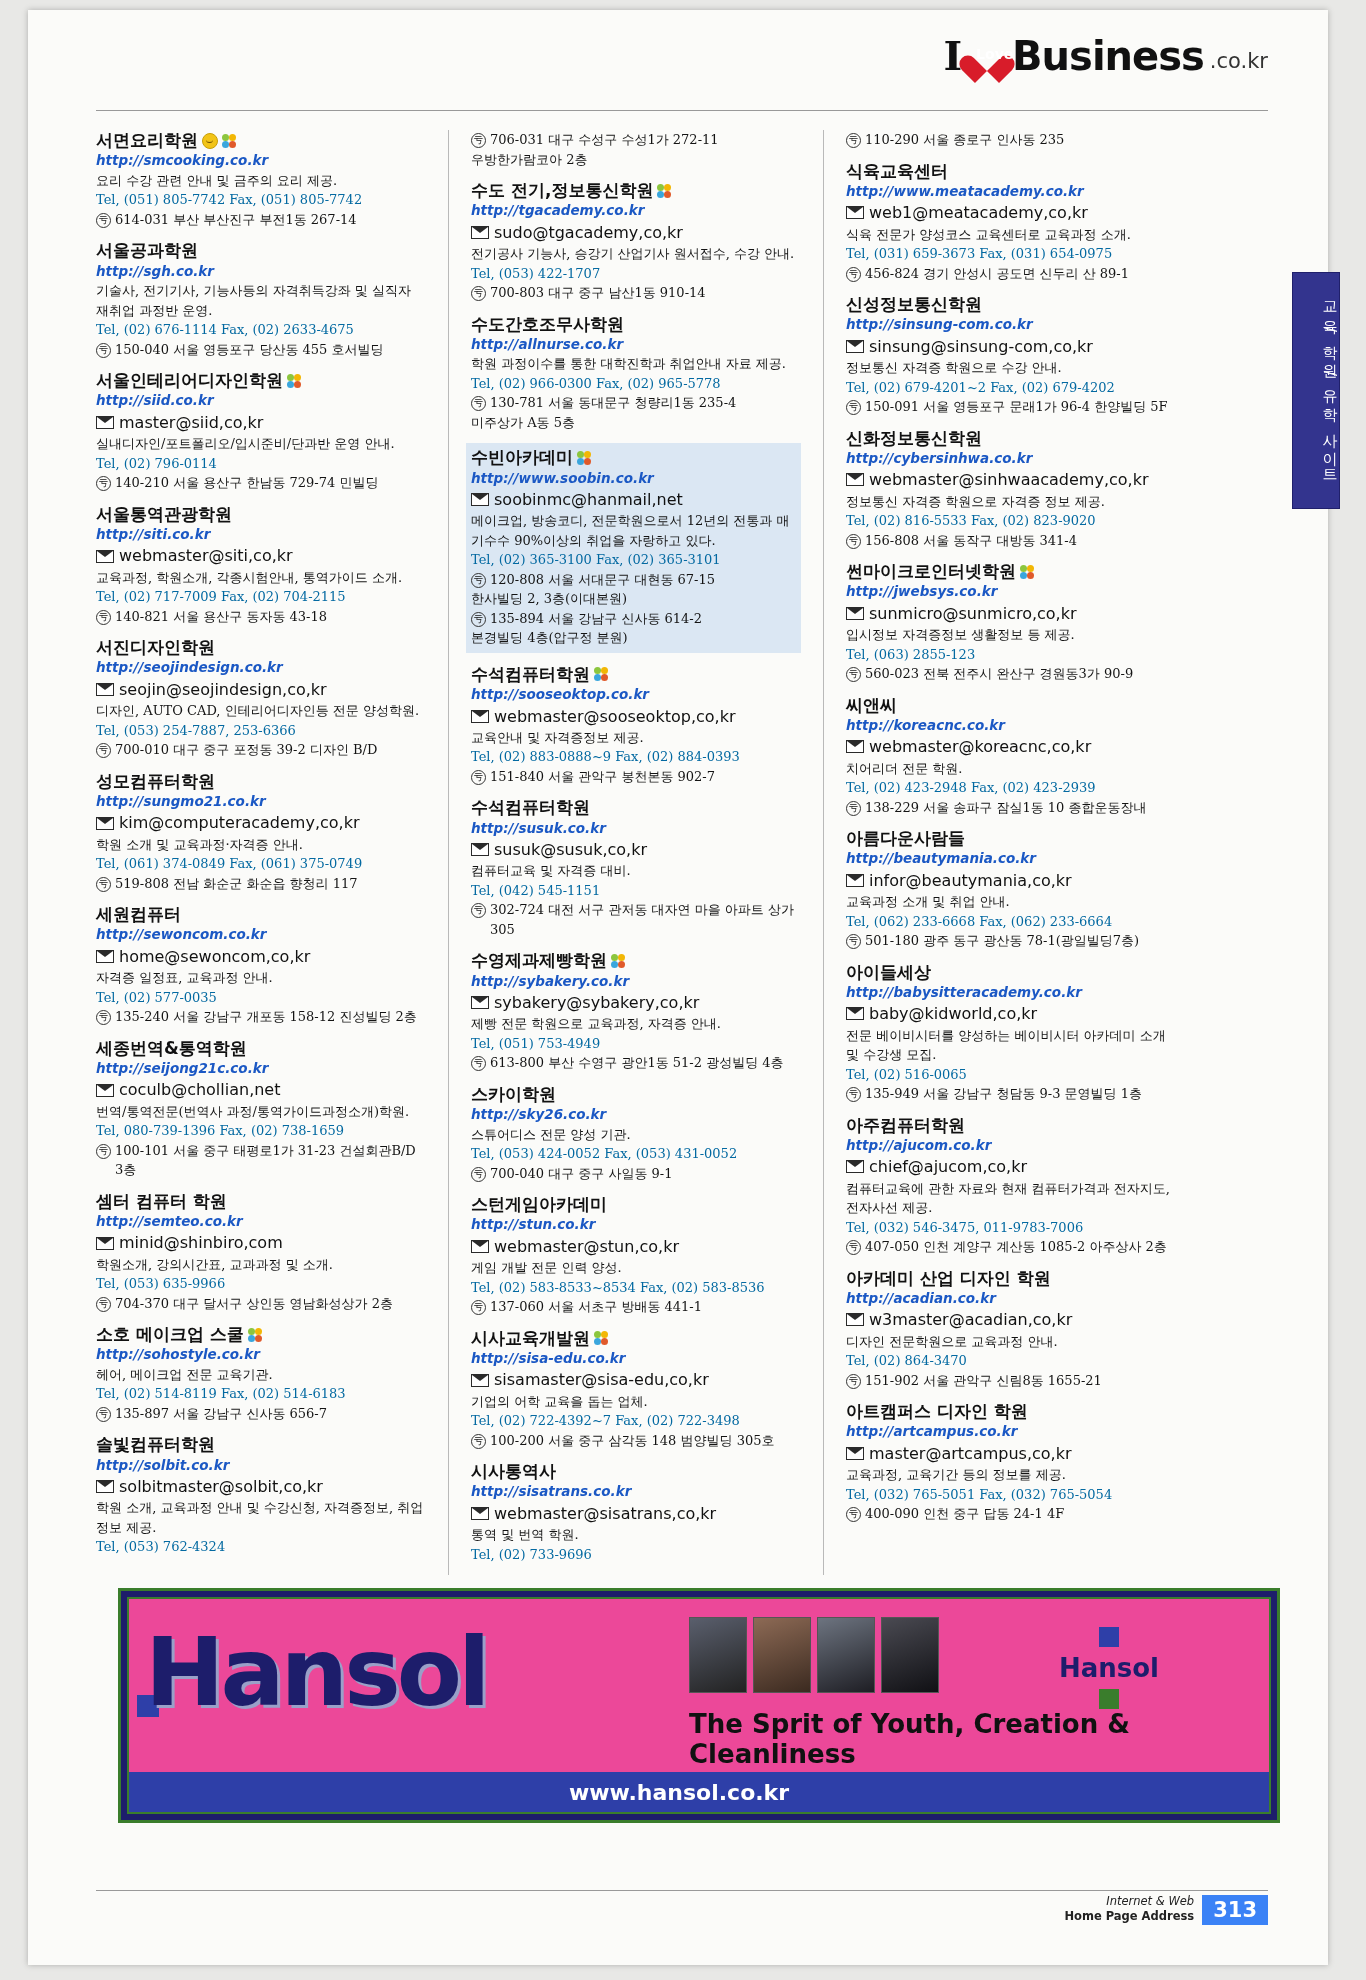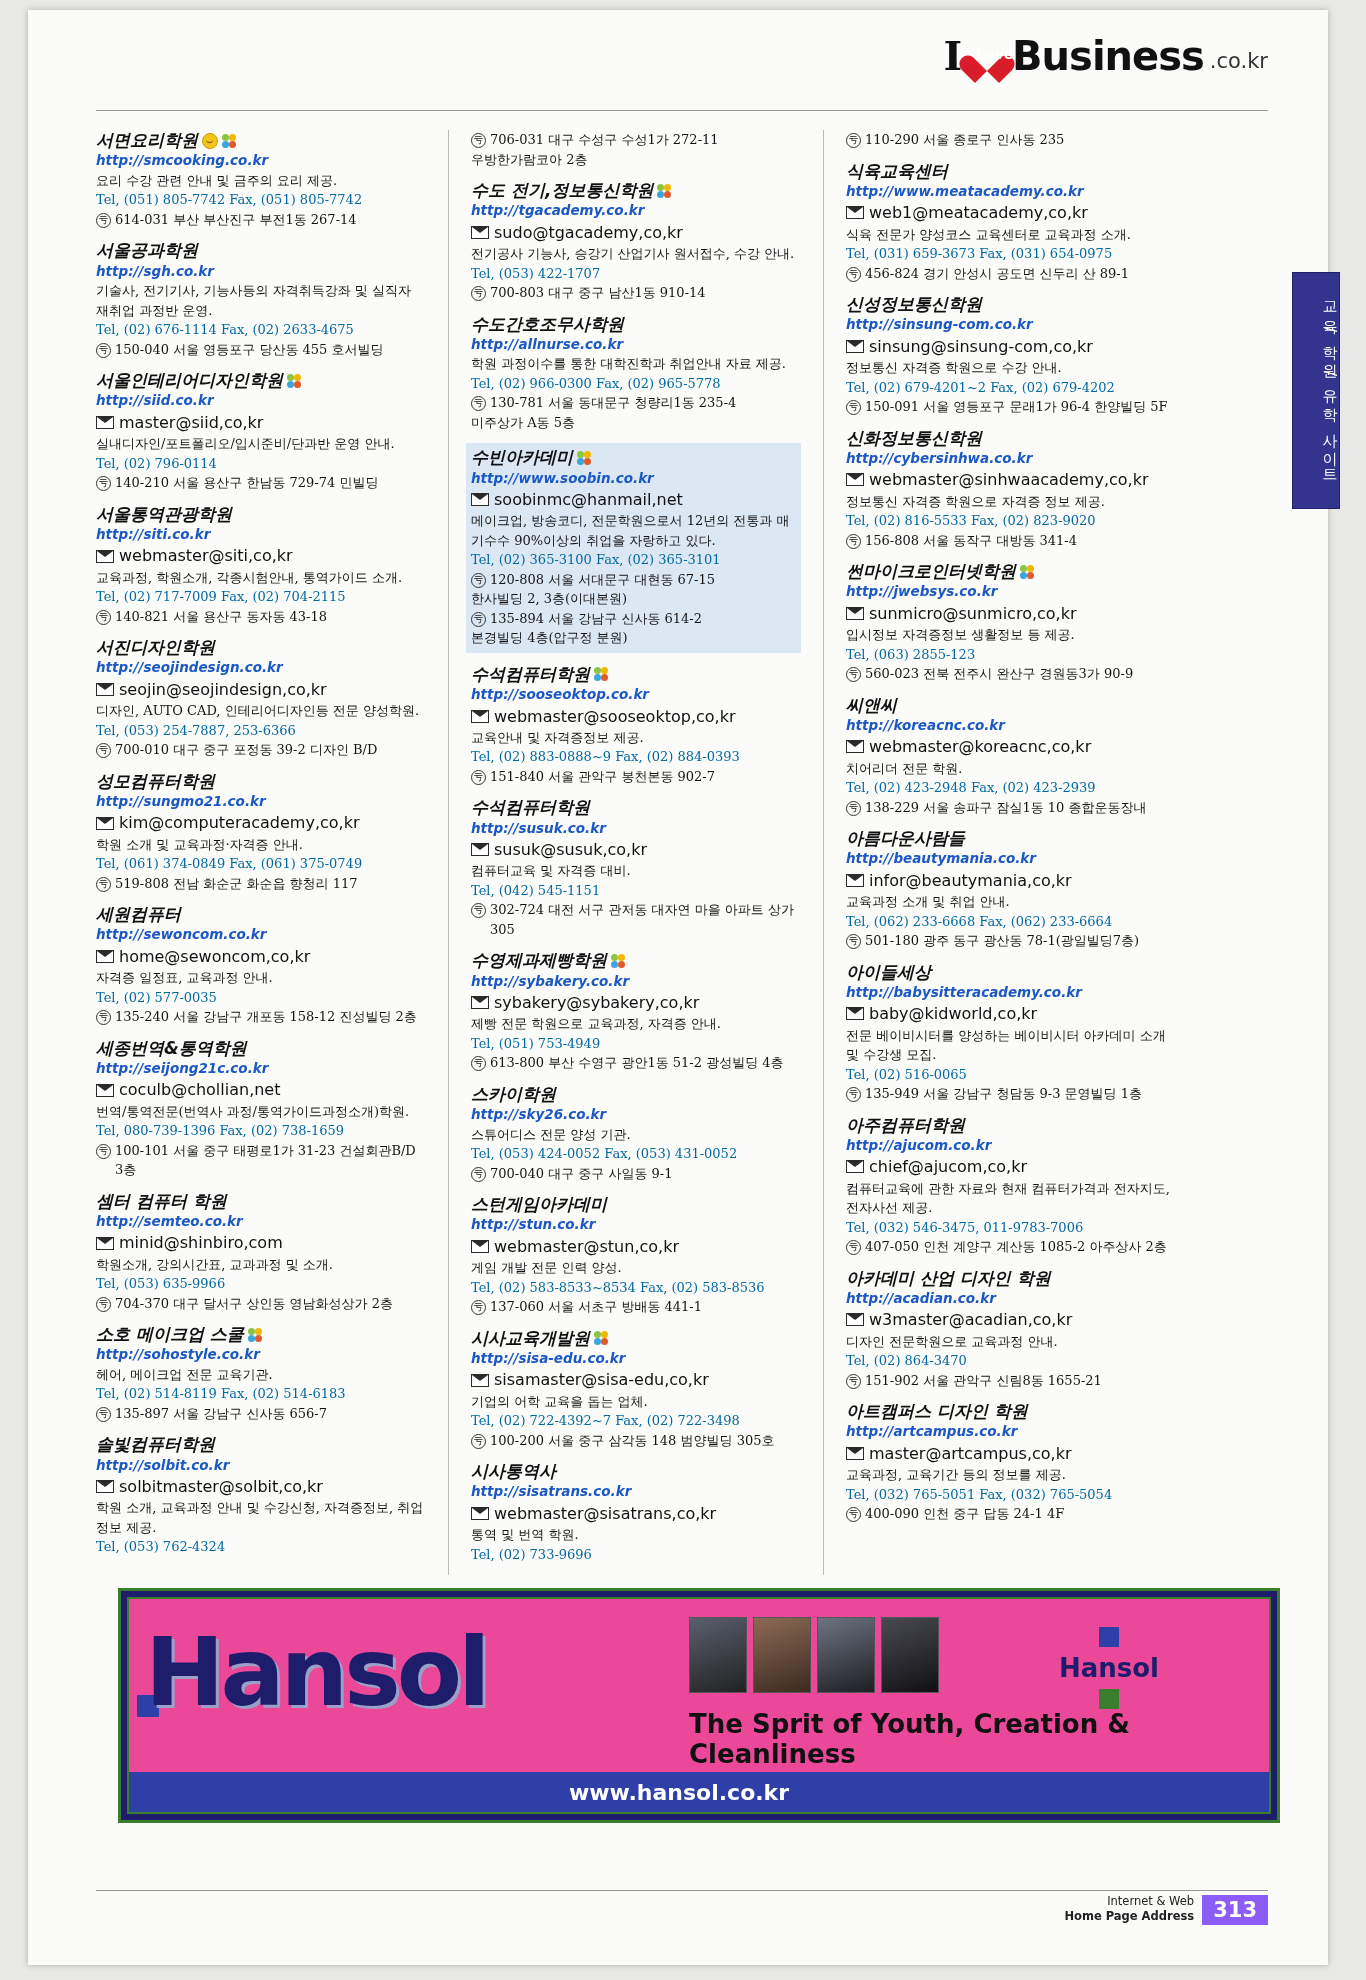--- a/index.html
+++ b/index.html
@@ -52,21 +52,21 @@
     display:flex;gap:0;
   }
   .col{width:330px;padding-right:22px;}
   .col.c2{border-left:1px solid #b9b9b9;padding-left:22px;width:330px;}
   .col.c3{border-left:1px solid #b9b9b9;padding-left:22px;width:330px;}
   .entry{margin-bottom:11px;}
   .entry.hl{background:#dbe7f3;padding:4px 5px 5px 5px;margin-left:-5px;}
   .ename{
     font-size:17px;font-weight:bold;color:#111;line-height:1.25;
     font-family:"DejaVu Sans","Liberation Sans",sans-serif;
-    display:flex;align-items:center;gap:4px;flex-wrap:wrap;font-style:italic;
+    display:flex;align-items:center;gap:4px;flex-wrap:wrap;
   }
   .url{
     font-size:13.5px;color:#1b58c4;font-weight:bold;font-style:italic;line-height:1.45;
   }
   .mail{
     font-size:16px;color:#111;line-height:1.45;display:flex;align-items:center;gap:5px;
   }
   .mailicon{
     display:inline-block;width:16px;height:11px;border:1px solid #2a2a2a;background:#fff;position:relative;flex:none;
   }
@@ -131,24 +131,24 @@
     position:absolute;left:0;right:0;bottom:0;height:40px;background:#2e3fa8;
     display:flex;align-items:center;justify-content:center;
   }
   .adbar span{color:#fff;font-size:22px;font-weight:bold;margin-right:40px;}
   
   .footrule{position:absolute;left:68px;right:60px;top:1880px;height:1px;background:#999;}
   .footer{
     position:absolute;right:60px;bottom:40px;display:flex;align-items:flex-end;gap:8px;
   }
   .footer .lines{text-align:right;font-size:11.5px;color:#222;line-height:1.35;}
-  .footer .lines .it{}
+  .footer .lines .it{font-style:italic;}
   .footer .lines .bd{font-weight:bold;}
   .pagenum{
-    background:#8b5cf6;color:#fff;font-size:21px;font-weight:bold;
+    background:#3b82f6;color:#fff;font-size:21px;font-weight:bold;
     padding:3px 11px;
   }
 </style>
 </head>
 <body>
 
 <div class="page">
 
   <div class="brand">
     <span class="i">I</span>

